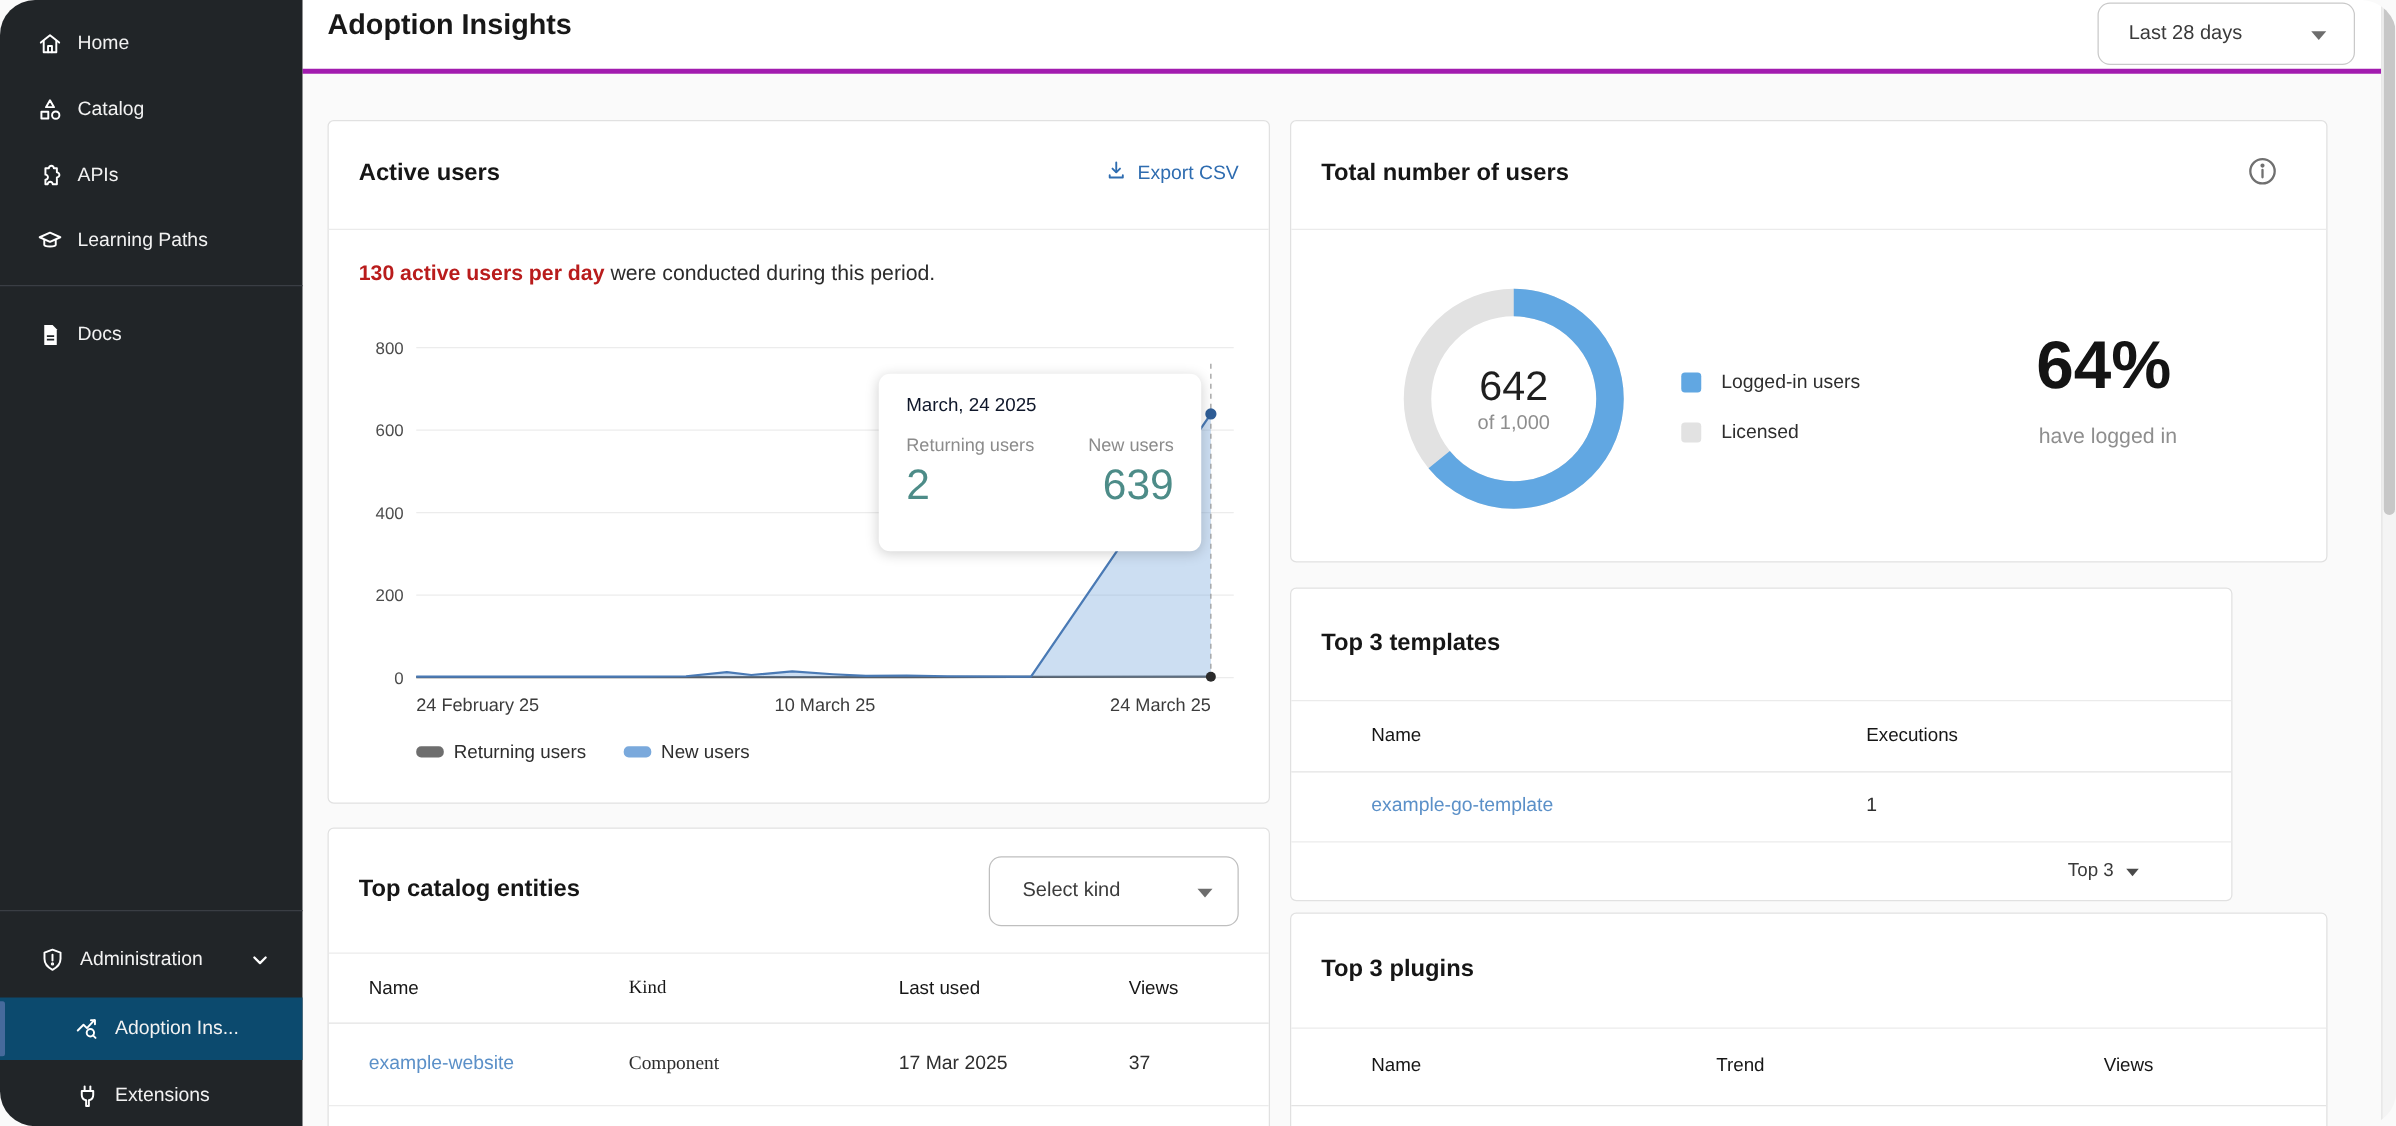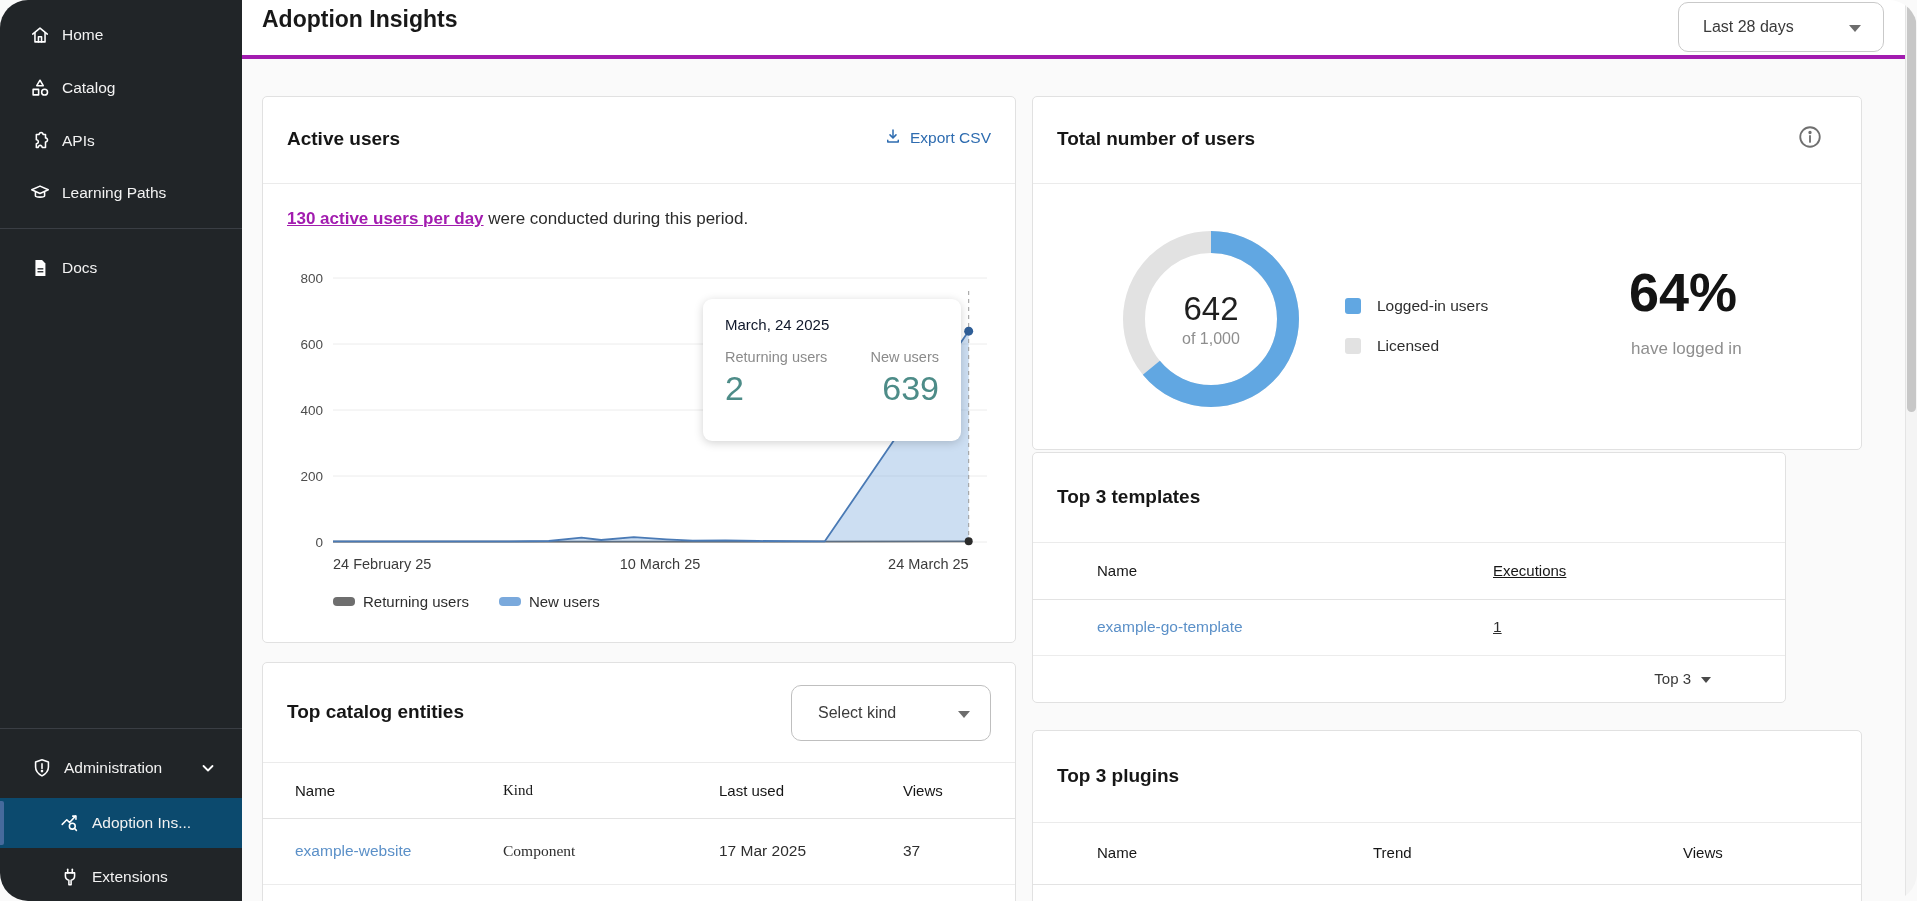--- a/index.html
+++ b/index.html
@@ -30,21 +30,21 @@
   .card { position:absolute; background:#fff; border:1px solid #e1e1e1; border-radius:5px; }
   .card-header { position:absolute; left:0; top:0; width:100%; border-bottom:1px solid #ebebeb; }
   .card-title { position:absolute; left:24px; font-size:19px; font-weight:bold; color:#161616; }
 
   
   #card-active { left:262px; top:96px; width:754px; height:547px; }
   #card-active .card-header { height:87px; }
   #card-active .card-title { top:31px; }
   .export-btn { position:absolute; right:24px; top:30px; display:flex; align-items:center; gap:8px; color:#2e6cb0; font-size:15.5px; cursor:pointer; }
   .au-summary { position:absolute; left:24px; top:112px; font-size:17px; color:#2b2b2b; }
-  .au-summary b { color:#a21caf;text-decoration:underline; }
+  .au-summary b { color:#b91c1c; }
   #au-chart { position:absolute; left:24px; top:152px; }
   .au-legend { position:absolute; left:70px; top:496px; display:flex; gap:30px; align-items:center; }
   .au-legend .item { display:flex; align-items:center; gap:8px; font-size:15px; color:#2e2e2e; }
   .sw { width:22px; height:9px; border-radius:4px; display:inline-block; }
   .sw.ret { background:#6e6e6e; }
   .sw.new { background:#7aa9dc; }
 
   
   .tooltip { position:absolute; left:440px; top:202px; width:258px; height:142px; background:#fff; border-radius:9px;
              box-shadow:0 2px 10px rgba(0,0,0,.18); padding:17px 22px; z-index:4; }
@@ -73,26 +73,26 @@
 
   
   .thead-row, .t-row { position:absolute; left:0; width:100%; }
   .thead-row { border-bottom:1px solid #e3e3e3; }
   .t-row { border-bottom:1px solid #ececec; }
   .cell { position:absolute; font-size:15.5px; color:#2e2e2e; white-space:nowrap; }
   .cell.head { color:#161616; font-weight:500; font-size:15px; }
   .cell.link { color:#5b90c8; cursor:pointer; }
 
   
-  #card-templates { left:1032px; top:452px; width:754px; height:251px; }
+  #card-templates { left:1032px; top:470px; width:754px; height:251px; }
   #card-templates .card-header { height:90px; }
   #card-templates .card-title { top:33px; }
   #tpl-head { top:90px; height:57px; }
   #tpl-row { top:147px; height:56px; }
-  .tpl-c1 { left:64px; } .tpl-c2 { left:460px;text-decoration:underline; }
+  .tpl-c1 { left:64px; } .tpl-c2 { left:460px; }
   #tpl-head .cell { top:19px; } #tpl-row .cell { top:18px; }
   .tpl-footer { position:absolute; right:74px; top:217px; display:flex; align-items:center; gap:10px; font-size:15px; color:#3a3a3a; cursor:pointer; }
   .tpl-footer .caret { position:static; margin-top:2px; border-top-color:#4a4a4a; border-left-width:5px; border-right-width:5px; border-top-width:6px; }
 
   
   #card-catalog { left:262px; top:662px; width:754px; height:262px; }
   #card-catalog .card-header { height:100px; }
   #card-catalog .card-title { top:38px; }
   .kind-select { position:absolute; right:24px; top:22px; width:200px; height:56px; border:1px solid #bfbfbf; border-radius:10px; background:#fff; cursor:pointer; }
   .kind-select .val { position:absolute; left:26px; top:18px; font-size:16px; color:#3c3c3c; }

